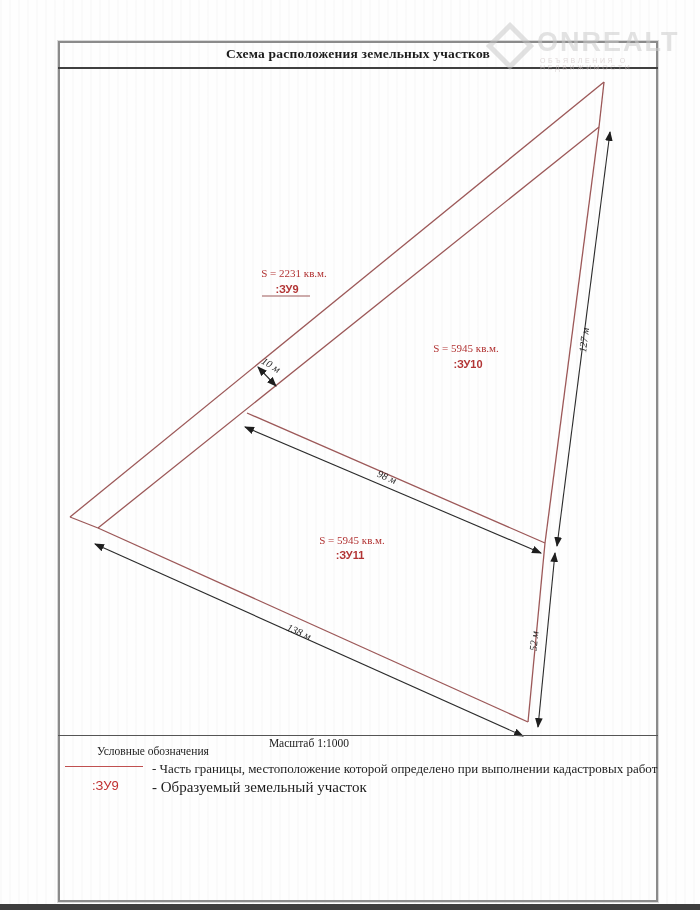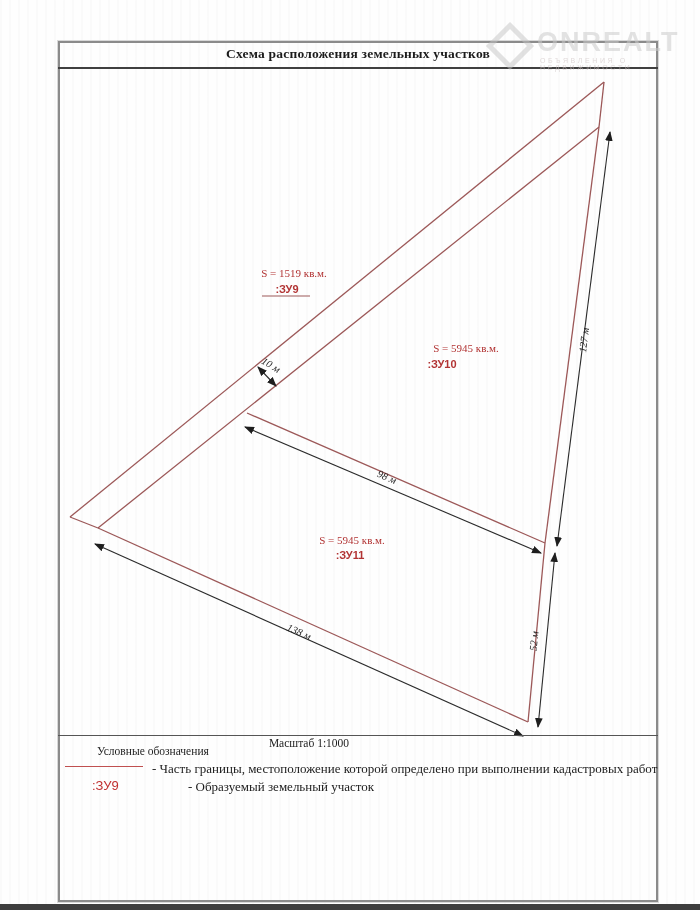--- a/index.html
+++ b/index.html
@@ -32,21 +32,21 @@
   .scale-line{
     position:absolute; left:58px; top:735px; width:600px; height:0;
     border-top:1.6px solid #555;
   }
   .scale-lbl{
     position:absolute; left:58px; top:737px; width:502px; text-align:center;
     font-size:11.5px;
   }
   .legend-heading{position:absolute; left:65px; top:745px; font-size:11.5px;margin-left:32px;}
   .legend-text-1{position:absolute; left:152px; top:761px; font-size:13px;}
-  .legend-text-2{position:absolute; left:152px; top:779px; font-size:13px;margin-left:36px;}
+  .legend-text-2{position:absolute; left:152px; top:779px; font-size:15px;}
   .legend-zu{position:absolute; left:92px; top:778px; font-size:13px; color:#c03030;
     font-family:"Liberation Sans", sans-serif;}
   .legend-swatch{position:absolute; left:65px; top:766px; width:78px; height:0;
     border-top:1.6px solid #c05050;}
   .watermark{position:absolute; left:0; top:0; width:582px; height:910px; pointer-events:none;}
   .wm-logo{
     position:absolute; left:493px; top:29px; width:24px; height:24px;
     border:5px solid rgba(195,195,195,0.5); transform:rotate(45deg);
   }
   .wm-brand{
@@ -94,25 +94,25 @@
 
     <g stroke="#2b2b2b" stroke-width="1.1" fill="none">
       <path d="M258,367 L276,386" marker-start="url(#arr)" marker-end="url(#arr)"></path>
       <path d="M610,132 L557,546" marker-start="url(#arr)" marker-end="url(#arr)"></path>
       <path d="M245,427 L541,553" marker-start="url(#arr)" marker-end="url(#arr)"></path>
       <path d="M95,544 L523,736" marker-start="url(#arr)" marker-end="url(#arr)"></path>
       <path d="M555,553 L538,727" marker-start="url(#arr)" marker-end="url(#arr)"></path>
     </g>
   </svg>
 
-  <div class="lbl area red" style="left:294px; top:273px;">S = 1519 кв.м.</div>
+  <div class="lbl area red" style="left:294px; top:273px;">S = 2231 кв.м.</div>
   <div class="lbl pid red sans" style="left:287px; top:289px;">:ЗУ9</div>
 
   <div class="lbl area red" style="left:466px; top:348px;">S = 5945 кв.м.</div>
-  <div class="lbl pid red sans" style="left:442px; top:364px;">:ЗУ10</div>
+  <div class="lbl pid red sans" style="left:468px; top:364px;">:ЗУ10</div>
 
   <div class="lbl area red" style="left:352px; top:540px;">S = 5945 кв.м.</div>
   <div class="lbl pid red sans" style="left:350px; top:555px;">:ЗУ11</div>
 
   <div class="lbl dim" style="left:271px; top:365px; transform:translate(-50%,-50%) rotate(31deg);">10 м</div>
   <div class="lbl dim" style="left:584px; top:340px; transform:translate(-50%,-50%) rotate(-83deg);">127 м</div>
   <div class="lbl dim" style="left:387px; top:477px; transform:translate(-50%,-50%) rotate(23deg);">98 м</div>
   <div class="lbl dim" style="left:299px; top:632px; transform:translate(-50%,-50%) rotate(24deg);">138 м</div>
   <div class="lbl dim" style="left:534px; top:641px; transform:translate(-50%,-50%) rotate(-84deg);">52 м</div>
 

